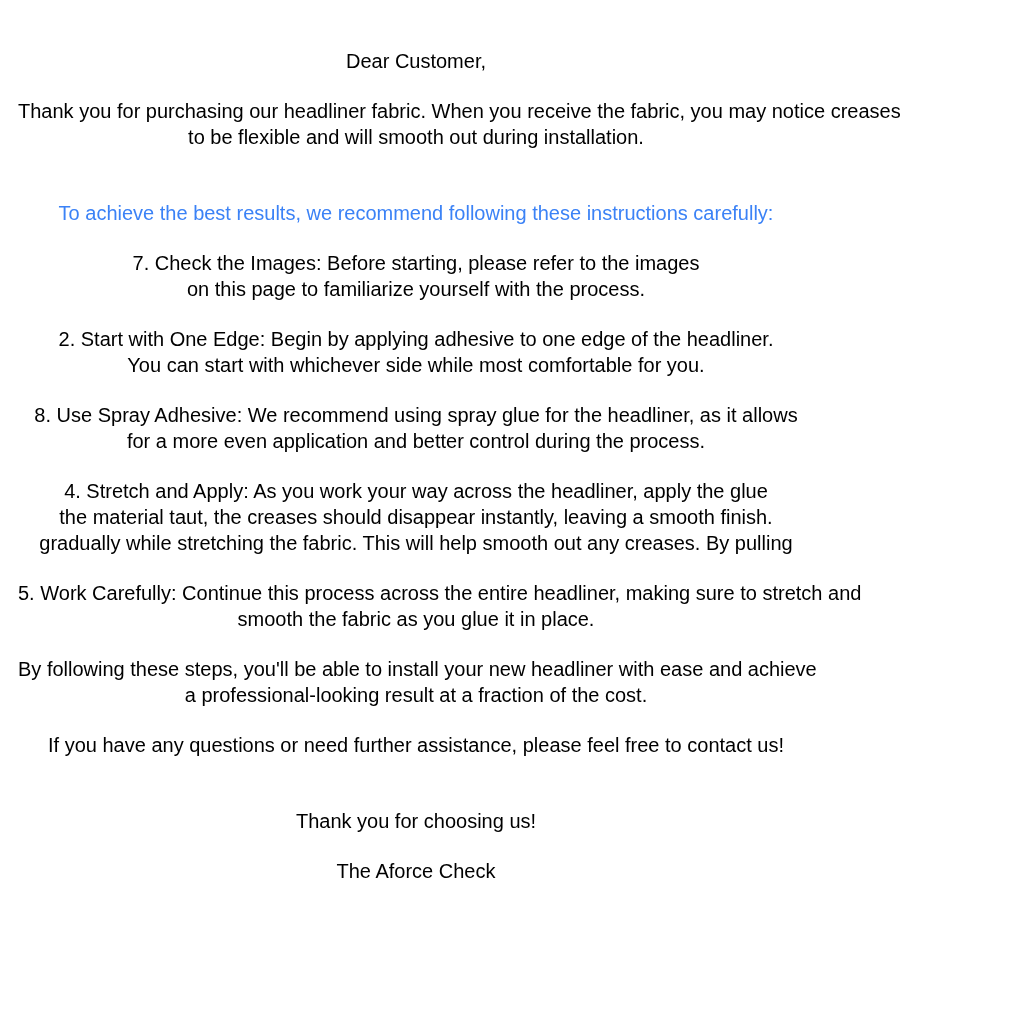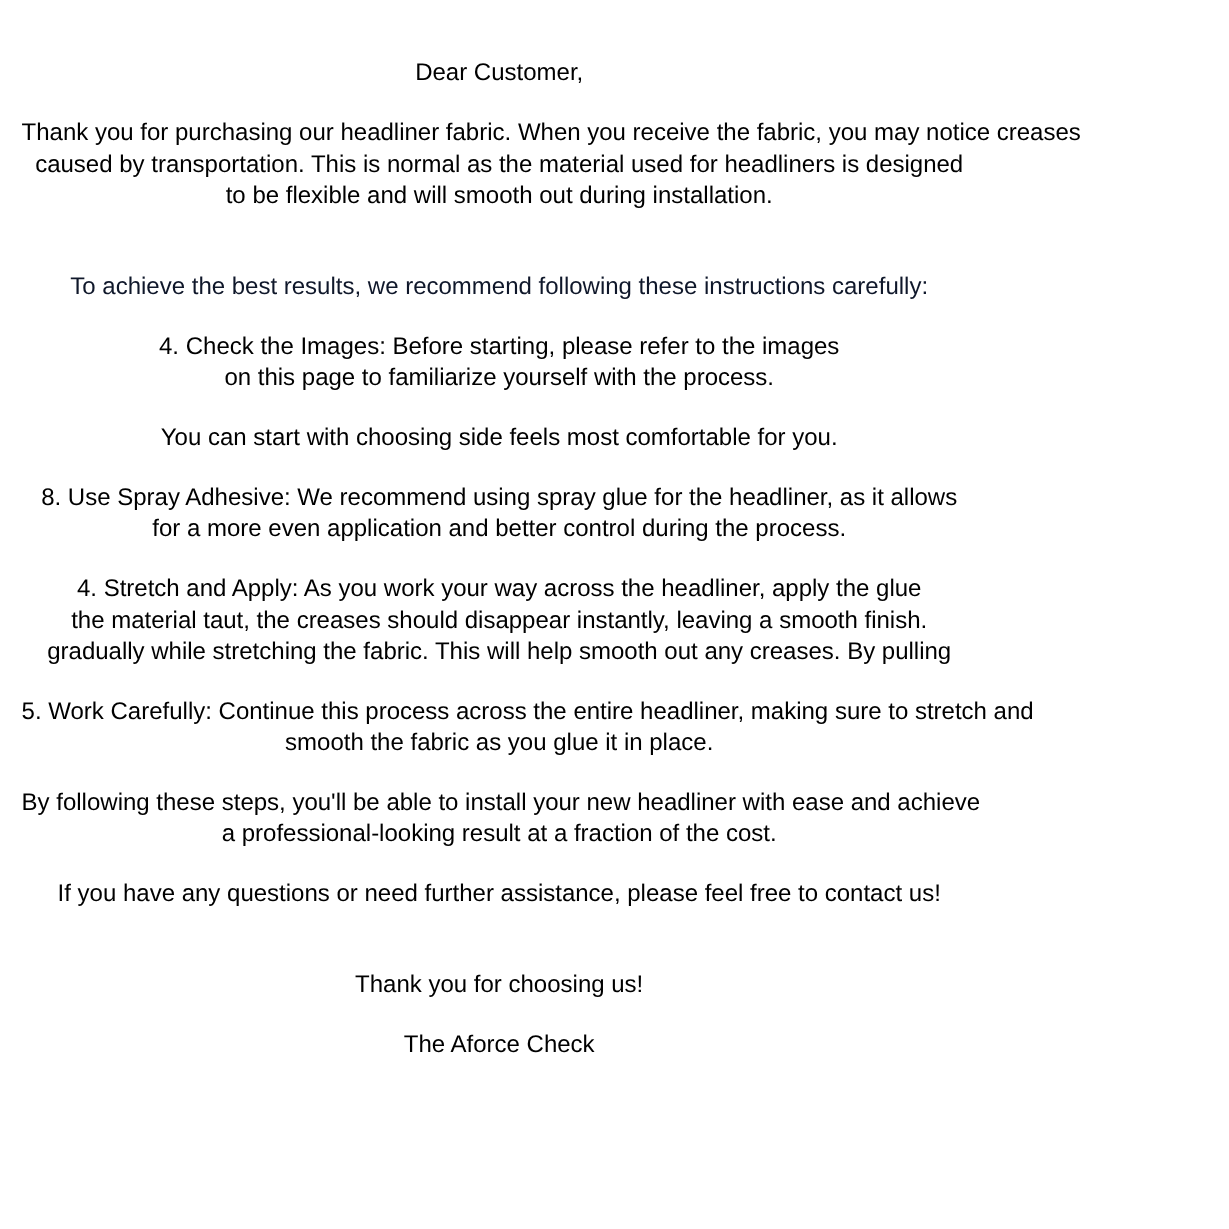--- a/index.html
+++ b/index.html
@@ -28,49 +28,49 @@
   .para:first-child {
     margin-top: 0;
   }
   .para .line {
     white-space: nowrap;
   }
   .big-gap {
     margin-top: 50px;
   }
   .highlight {
-    color: #0f172a;
+    color: #3b82f6;
   }
 </style>
 </head>
 <body>
 
 <div class="letter">
 
   <div class="para">
     <div class="line">Dear Customer,</div>
   </div>
 
   <div class="para">
     <div class="line">Thank you for purchasing our headliner fabric. When you receive the fabric, you may notice creases</div>
-    <div class="line">caused by transportation. This is normal as the material used for headliners is designed</div>
     <div class="line">to be flexible and will smooth out during installation.</div>
   </div>
 
   <div class="para big-gap highlight">
     <div class="line">To achieve the best results, we recommend following these instructions carefully:</div>
   </div>
 
   <div class="para">
-    <div class="line">4. Check the Images: Before starting, please refer to the images</div>
+    <div class="line">7. Check the Images: Before starting, please refer to the images</div>
     <div class="line">on this page to familiarize yourself with the process.</div>
   </div>
 
   <div class="para">
-    <div class="line">You can start with choosing side feels most comfortable for you.</div>
+    <div class="line">2. Start with One Edge: Begin by applying adhesive to one edge of the headliner.</div>
+    <div class="line">You can start with whichever side while most comfortable for you.</div>
   </div>
 
   <div class="para">
     <div class="line">8. Use Spray Adhesive: We recommend using spray glue for the headliner, as it allows</div>
     <div class="line">for a more even application and better control during the process.</div>
   </div>
 
   <div class="para">
     <div class="line">4. Stretch and Apply: As you work your way across the headliner, apply the glue</div>
     <div class="line">the material taut, the creases should disappear instantly, leaving a smooth finish.</div>

